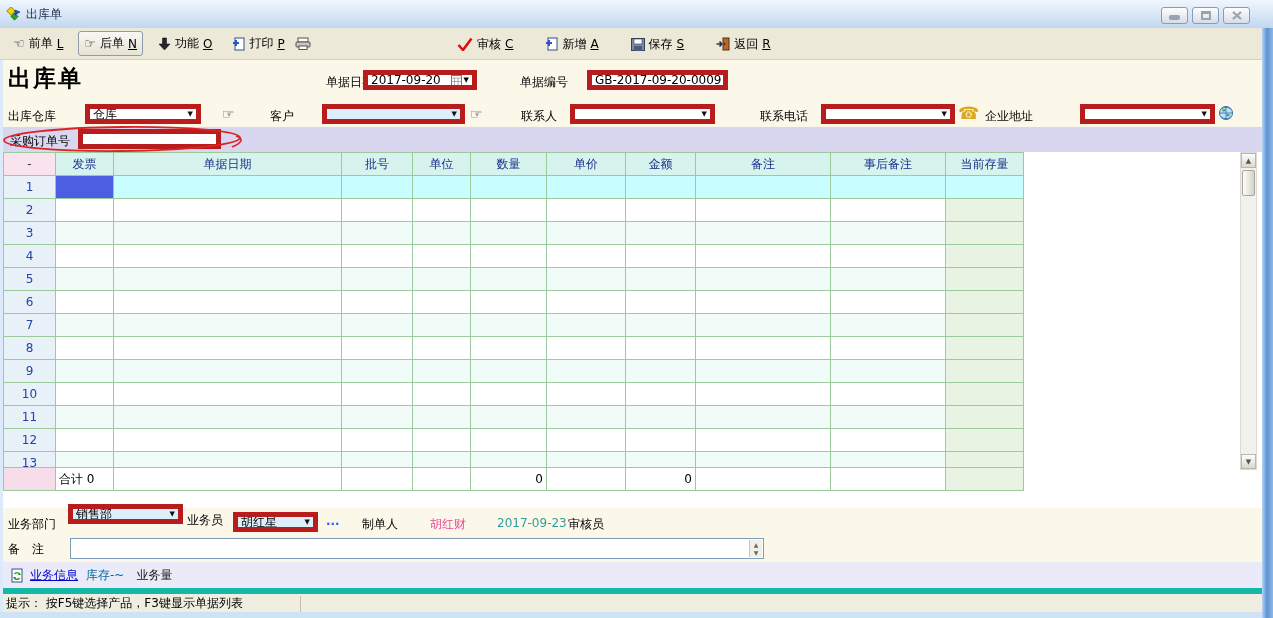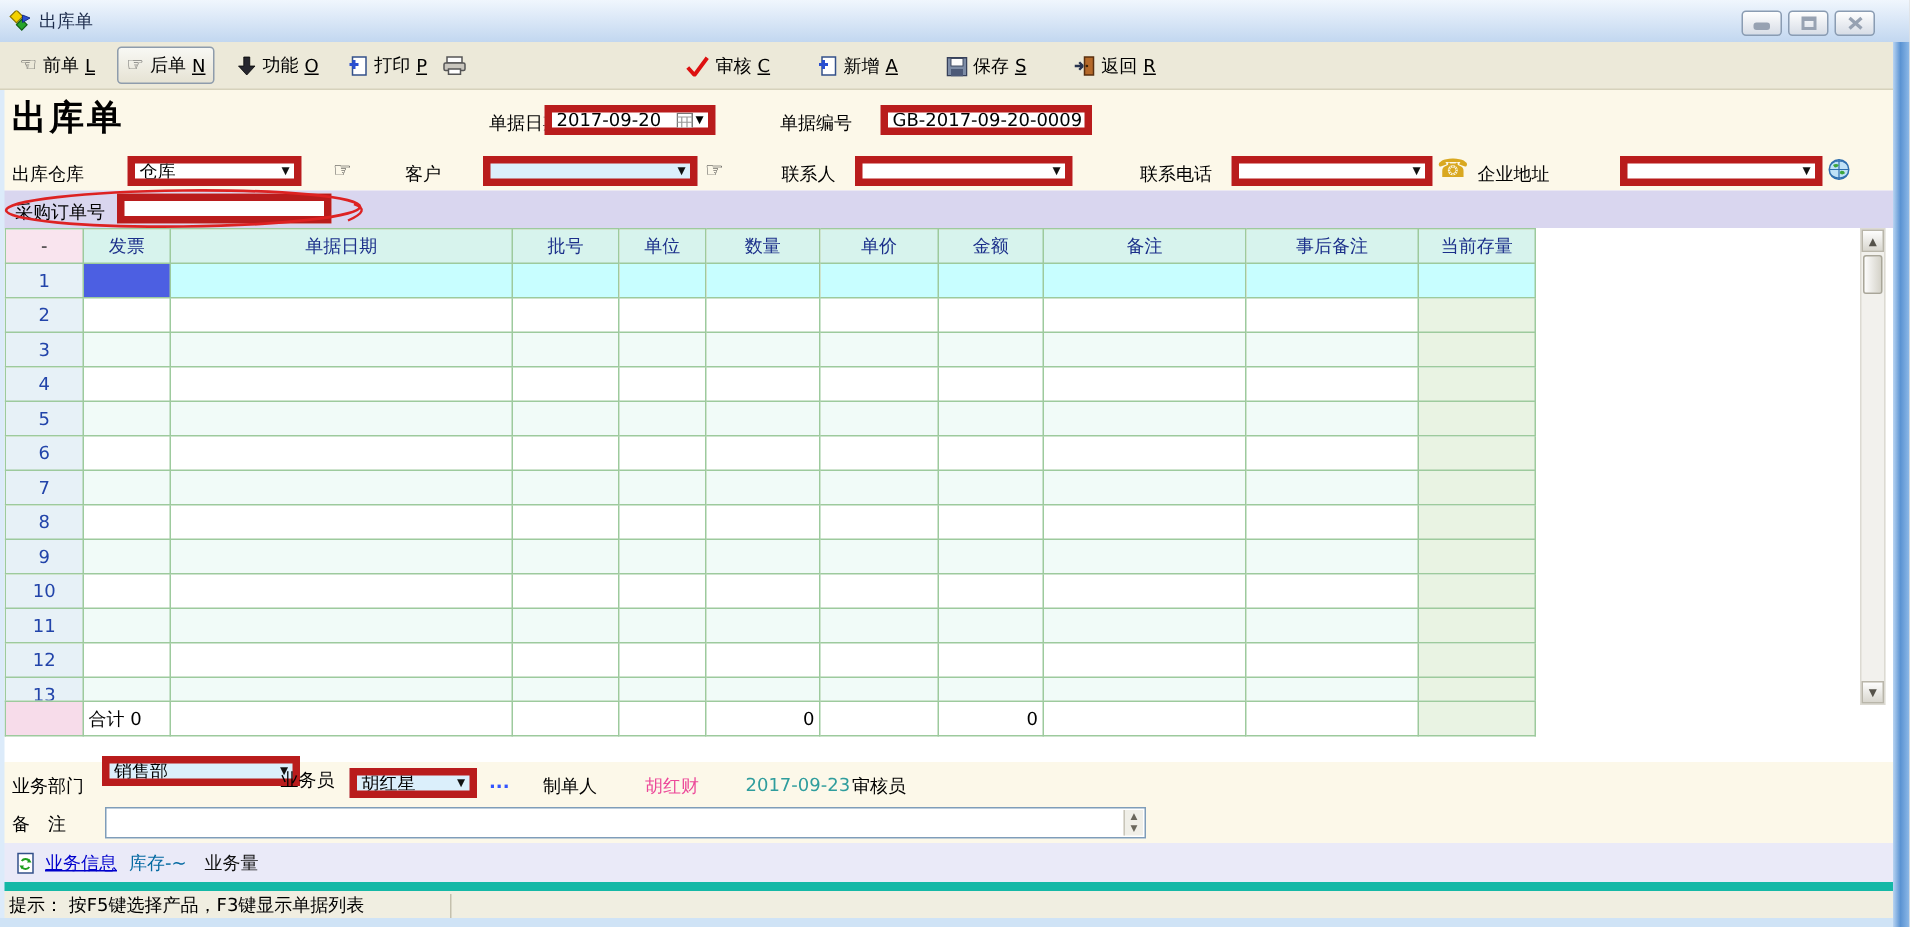--- a/index.html
+++ b/index.html
@@ -507,21 +507,21 @@
       </div>
     <div class="sb-thumb"></div>
     <div class="sb-btn down">
         <span>▼</span>
       </div>
   </div>
 
   <div class="band-foot"></div>
 
   <span class="lbl" style="left:8px; top:516px;">业务部门</span>
-  <div class="combo blue" style="left:68px; top:504px; width:132px;">
+  <div class="combo blue" style="left:68px; top:504px; width:115px;">
     <span>销售部</span>
     <span class="combo-arrow">▼</span>
   </div>
   <span class="lbl" style="left:187px; top:512px;">业务员</span>
   <div class="combo blue" style="left:233px; top:512px; width:85px;">
     <span>胡红星</span>
     <span class="combo-arrow">▼</span>
   </div>
   <span class="lbl more" style="left:326px; top:514px;">...</span>
   <span class="lbl" style="left:362px; top:516px;">制单人</span>

